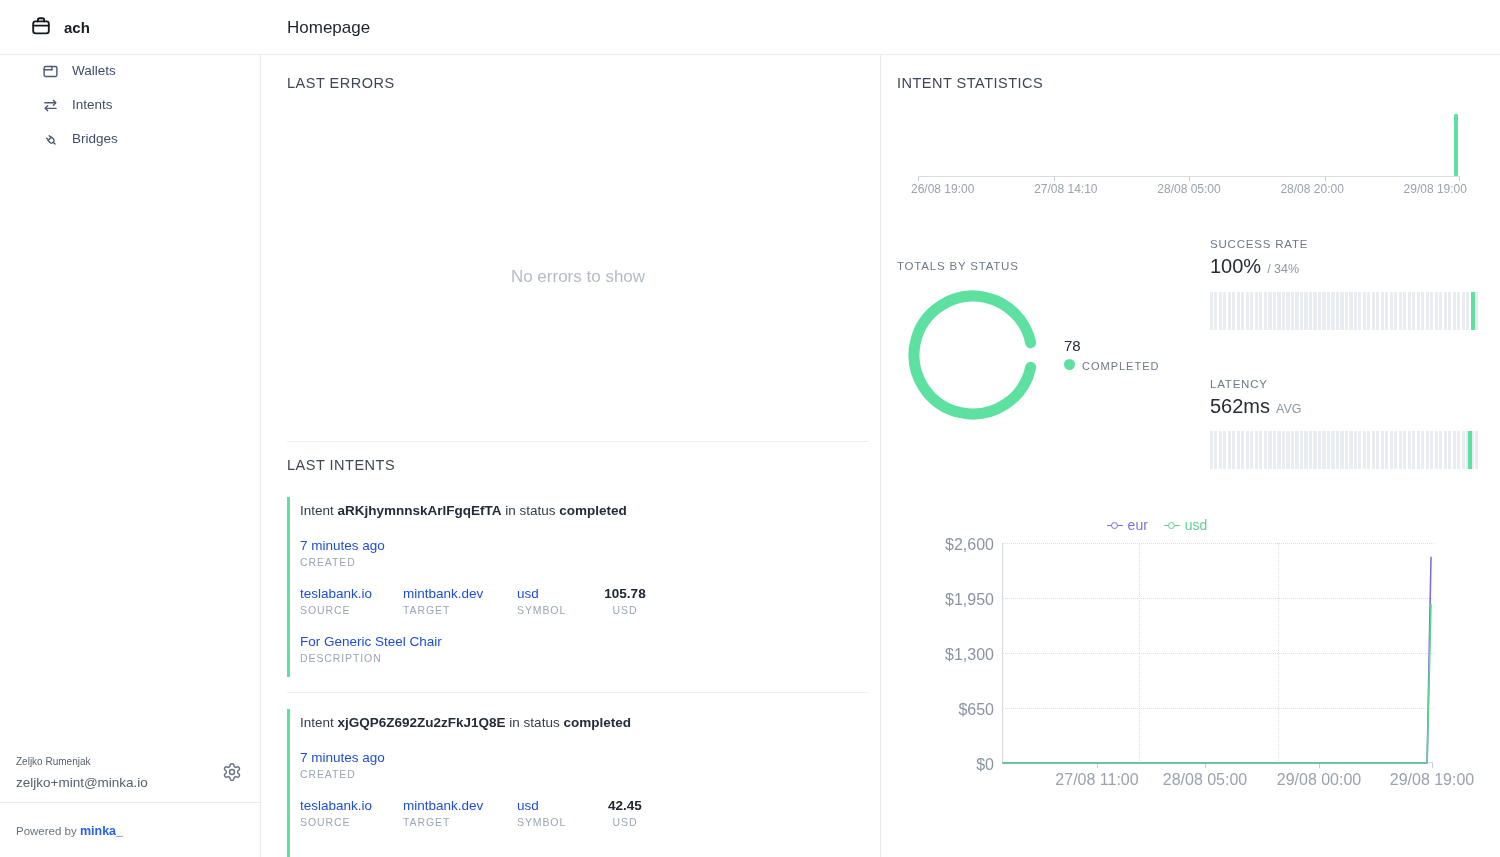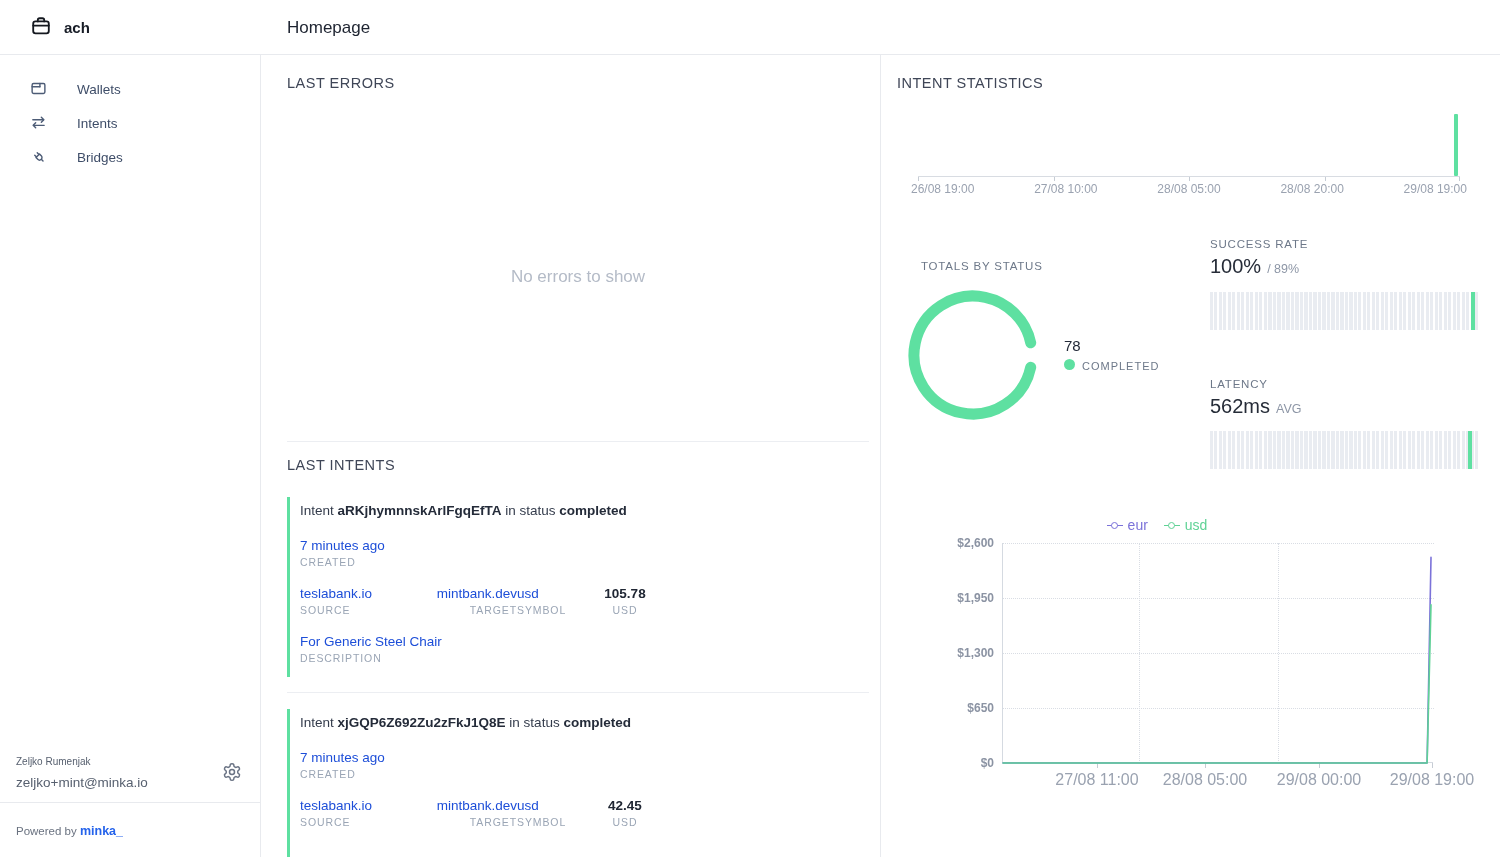--- a/index.html
+++ b/index.html
@@ -13,22 +13,22 @@
   .brand { position:absolute; left:30px; top:0; height:55px; display:flex; align-items:center; gap:12px; }
   .brand svg { color:#14181f; }
   .brand-name { font-size:15px; font-weight:700; color:#171c26; }
   .page-title { position:absolute; left:287px; top:0; height:55px; display:flex; align-items:center;
     font-size:17px; font-weight:500; color:#1d2330; }
 
   
   .sidebar { position:absolute; left:0; top:55px; width:261px; height:802px;
     border-right:1px solid #e8eaee; background:#fff; }
   .nav { padding-top:8px; }
-  .nav-item { position:relative; height:34px; display:flex; align-items:flex-end; gap:30px;
-    padding-left:30px; cursor:pointer; color:#44536e; }
+  .nav-item { position:relative; height:34px; display:flex; align-items:flex-start; gap:13px;
+    padding-left:42px; cursor:pointer; color:#44536e; }
   .nav-item .icon { display:flex; color:#4d5c76; }
   .nav-label { font-size:13.5px; font-weight:500; color:#3e4d68; }
   .nav-chevron { position:absolute; right:16px; top:10px; color:#5a6880; }
 
   .user-block { position:absolute; left:0; top:701px; width:261px; }
   .user-name { position:absolute; left:16px; top:0; font-size:10px; color:#57606f; }
   .user-email { position:absolute; left:16px; top:19px; font-size:13.5px; color:#57606f; }
   .gear-btn { position:absolute; left:222px; top:6px; width:22px; height:22px; color:#6b7485; cursor:pointer; }
   .sidebar-divider { position:absolute; left:0; top:747px; width:261px; height:1px; background:#e8eaee; }
   .powered { position:absolute; left:16px; top:769px; font-size:11.5px; color:#6a7280; }
@@ -50,39 +50,39 @@
     padding:6px 0 0 10px; cursor:pointer; }
   .card-1 { top:442px; height:180px; }
   .card-2 { top:654px; height:203px; }
   .intent-title { font-size:13.5px; color:#333b4b; }
   .intent-title b { font-weight:700; color:#242b39; }
   .field-val { font-size:13.5px; color:#1d4ed8; }
   .field-lbl { margin-top:3px; font-size:10.5px; letter-spacing:.9px; color:#9aa5b5; }
   .created-blk { margin-top:20px; }
   .intent-row { display:flex; margin-top:18px; }
   .c-source { width:103px; }
-  .c-target { width:114px;text-align:right; }
+  .c-target { width:114px; }
   .c-symbol { width:86px; }
   .c-amount { width:44px; text-align:center; }
   .c-amount .field-val { font-weight:700; color:#202734; }
   .desc-blk { margin-top:18px; }
 
   
   .right-panel { position:absolute; left:881px; top:55px; width:619px; height:802px; overflow:hidden; }
   .t-stats { position:absolute; left:16px; top:20px; }
 
   .spark { position:absolute; left:37px; top:60px; width:542px; height:62px;
     border-bottom:1px solid #d8dce2; }
   .spark-bar { position:absolute; bottom:0; width:4px; background:#5ee0a1; border-radius:1px; }
   .spark-tick { position:absolute; top:62px; width:1px; height:4px; background:#c6ccd4; }
   .spark-labels { position:absolute; left:30px; top:127px; width:556px; display:flex;
     justify-content:space-between; font-size:12px; color:#9aa2b0; }
 
   .stat-label { font-size:11.5px; letter-spacing:.8px; color:#6d7889; }
-  .lbl-totals { position:absolute; left:16px; top:205px;margin-left:24px; }
+  .lbl-totals { position:absolute; left:16px; top:205px; }
   .donut-box { position:absolute; left:22px; top:230px; width:140px; height:140px; }
   .donut-count { position:absolute; left:183px; top:282px; font-size:15px; color:#232a38; }
   .donut-dot { position:absolute; left:183px; top:304px; width:11px; height:11px; border-radius:50%; background:#5ee0a1; }
   .donut-status { position:absolute; left:201px; top:305px; font-size:11px; letter-spacing:1px; color:#6d7889; }
 
   .lbl-success { position:absolute; left:329px; top:183px; }
   .big-val-row { position:absolute; left:329px; display:flex; align-items:baseline; gap:6px; }
   .r-success { top:200px; } .r-latency { top:340px; }
   .big-val { font-size:20px; font-weight:500; color:#262c38; }
   .big-sub { font-size:12.5px; color:#8d96a6; }
@@ -91,21 +91,21 @@
   .bar-success { top:237px; } .bar-latency { top:376px; }
   .stripe-marker { position:absolute; top:0; width:4px; height:38px; background:#5ee0a1; }
   .lbl-latency { position:absolute; left:329px; top:323px; }
 
   
   .vchart { position:absolute; left:121px; top:488px; width:431px; height:220px;
     border-left:1px solid #d5dae1; border-bottom:1px solid #d5dae1; }
   .vchart svg { position:absolute; left:0; top:0; overflow:visible; }
   .grid-h { position:absolute; left:0; width:431px; height:0; border-top:1px dotted #d9dde4; }
   .grid-v { position:absolute; top:0; width:0; height:220px; border-left:1px dotted #d9dde4; }
-  .ylab { position:absolute; right:439px; width:60px; text-align:right; font-size:12px; color:#8b93a3;font-weight:bold; }
+  .ylab { position:absolute; right:439px; width:60px; text-align:right; font-size:16px; color:#8b93a3; }
   .xtick { position:absolute; top:220px; width:1px; height:5px; background:#c6ccd4; }
   .xlab { position:absolute; top:228px; width:90px; margin-left:-45px; text-align:center;
     font-size:16px; color:#9aa2b0; white-space:nowrap; }
   .vlegend { position:absolute; left:0; top:462px; width:552px; display:flex; justify-content:center;
     gap:16px; font-size:14px; }
   .vlegend .li { display:flex; align-items:center; gap:5px; }
   .li-eur { color:#7b72d9; } .li-usd { color:#5fd295; }
   .lmark { display:inline-block; width:16px; height:7px; position:relative; }
   .lmark::before { content:""; position:absolute; left:0; top:3px; width:16px; height:1.5px; background:currentColor; }
   .lmark::after { content:""; position:absolute; left:4.5px; top:0; width:5px; height:5px;
@@ -253,40 +253,40 @@
     <div class="spark" id="spark">
       <div class="spark-tick" style="left:0%"></div>
       <div class="spark-tick" style="left:25%"></div>
       <div class="spark-tick" style="left:50%"></div>
       <div class="spark-tick" style="left:75%"></div>
       <div class="spark-tick" style="left:99.8%"></div>
     <div class="spark-bar" style="left: 535.7px; height: 62px; background: rgb(94, 224, 161);"></div>
       </div>
     <div class="spark-labels">
       <span>26/08 19:00</span>
-      <span>27/08 10:00</span>
+      <span>27/08 14:10</span>
       <span>28/08 05:00</span>
       <span>28/08 20:00</span>
       <span>29/08 19:00</span>
     </div>
 
     <div class="stat-label lbl-totals">TOTALS BY STATUS</div>
     <div class="donut-box">
       <svg width="140" height="140" viewBox="0 0 140 140">
         <circle cx="70" cy="70" r="59" fill="none" stroke="#5ee0a1" stroke-width="11" pathLength="360" stroke-dasharray="336 24" stroke-linecap="round" transform="rotate(12 70 70)"></circle>
       </svg>
     </div>
     <div class="donut-count">78</div>
     <div class="donut-dot"></div>
     <div class="donut-status">COMPLETED</div>
 
     <div class="stat-label lbl-success">SUCCESS RATE</div>
     <div class="big-val-row r-success">
       <span class="big-val">100%</span>
-      <span class="big-sub">/ 89%</span>
+      <span class="big-sub">/ 34%</span>
     </div>
     <div class="stripe-bar bar-success">
       <div class="stripe-marker" style="right:4px"></div>
     </div>
 
     <div class="stat-label lbl-latency">LATENCY</div>
     <div class="big-val-row r-latency">
       <span class="big-val">562ms</span>
       <span class="big-sub">AVG</span>
     </div>

